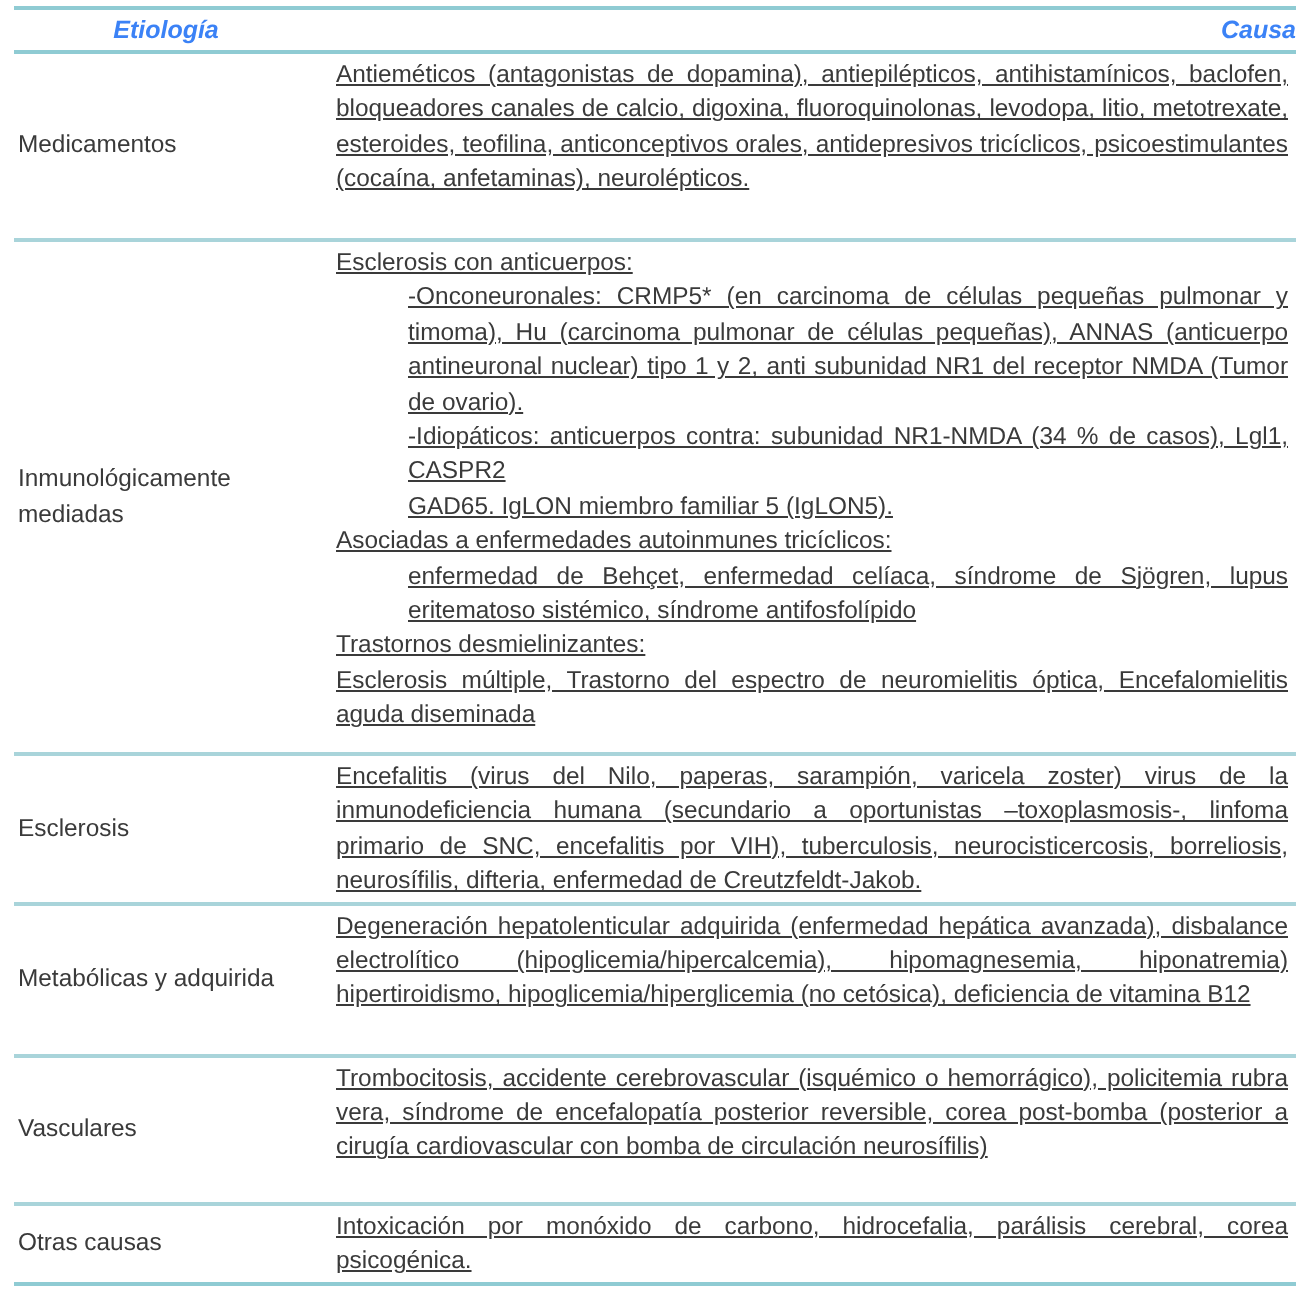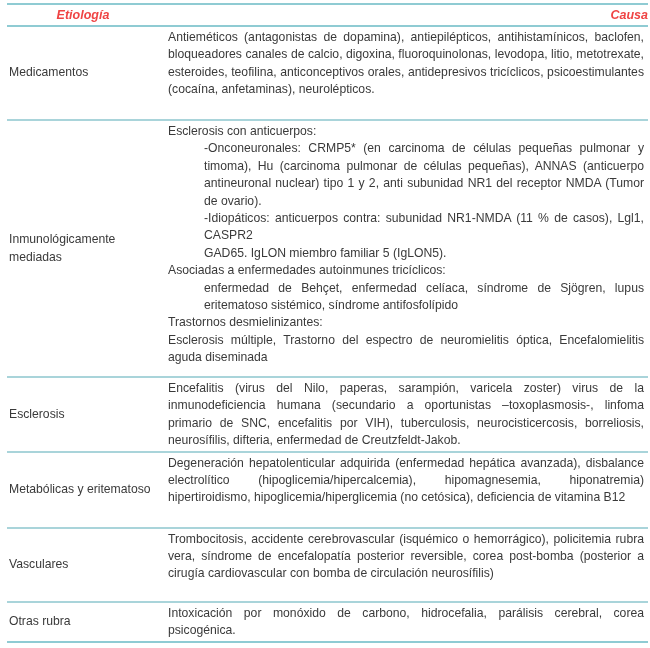--- a/index.html
+++ b/index.html
@@ -20,21 +20,21 @@
       left: 7px;
       top: 3px;
       width: 641px;
       border-collapse: collapse;
       border-top: 2px solid #8fcbd3;
     }
     .tbl th {
       font-style: italic;
       font-weight: bold;
       font-size: 12.5px;
-      color: #ef4444;
+      color: #3b82f6;
       padding: 3px 0 3px 0;
       border-bottom: 2px solid #8fcbd3;
       height: 14px;
       line-height: 14px;
     }
     .tbl th.col-etio { width: 146px; text-align: center; }
     .tbl th.col-causa { text-align: right; }
     .tbl td {
       border-bottom: 2px solid #a9d4da;
       font-size: 12.2px;
@@ -44,20 +44,21 @@
     }
     .tbl td.etio {
       width: 146px;
       padding-left: 2px;
       padding-right: 4px;
     }
     .tbl td.causa {
       padding: 2px 4px 1px 9px;
       text-align: justify;
       vertical-align: top;
+      text-decoration: underline;
     }
     .tbl tr.last td { border-bottom: 2px solid #8fcbd3; }
     .blk { display: block; }
     .ind { display: block; padding-left: 36px; text-align: justify; }
     .ind2 { display: block; padding-left: 36px; text-align: justify; }
   </style>
 </head>
 <body>
 
 <table class="tbl">
@@ -70,38 +71,38 @@
   <tbody>
     <tr style="height:94px;">
       <td class="etio">Medicamentos</td>
       <td class="causa">Antieméticos (antagonistas de dopamina), antiepilépticos, antihistamínicos, baclofen, bloqueadores canales de calcio, digoxina, fluoroquinolonas, levodopa, litio, metotrexate, esteroides, teofilina, anticonceptivos orales, antidepresivos tricíclicos, psicoestimulantes (cocaína, anfetaminas), neurolépticos.</td>
     </tr>
     <tr style="height:257px;">
       <td class="etio">Inmunológicamente mediadas</td>
       <td class="causa">
         <span class="blk">Esclerosis con anticuerpos:</span>
         <span class="ind">-Onconeuronales: CRMP5* (en carcinoma de células pequeñas pulmonar y timoma), Hu (carcinoma pulmonar de células pequeñas), ANNAS (anticuerpo antineuronal nuclear) tipo 1 y 2, anti subunidad NR1 del receptor NMDA (Tumor de ovario).</span>
-        <span class="ind">-Idiopáticos: anticuerpos contra: subunidad NR1-NMDA (11 % de casos), Lgl1, CASPR2</span>
+        <span class="ind">-Idiopáticos: anticuerpos contra: subunidad NR1-NMDA (34 % de casos), Lgl1, CASPR2</span>
         <span class="ind">GAD65. IgLON miembro familiar 5 (IgLON5).</span>
         <span class="blk">Asociadas a enfermedades autoinmunes tricíclicos:</span>
         <span class="ind2">enfermedad de Behçet, enfermedad celíaca, síndrome de Sjögren, lupus eritematoso sistémico, síndrome antifosfolípido</span>
         <span class="blk">Trastornos desmielinizantes:</span>
         <span class="blk" style="text-align:justify;">Esclerosis múltiple, Trastorno del espectro de neuromielitis óptica, Encefalomielitis aguda diseminada</span>
       </td>
     </tr>
     <tr style="height:74px;">
       <td class="etio">Esclerosis</td>
       <td class="causa">Encefalitis (virus del Nilo, paperas, sarampión, varicela zoster) virus de la inmunodeficiencia humana (secundario a oportunistas –toxoplasmosis-, linfoma primario de SNC, encefalitis por VIH), tuberculosis, neurocisticercosis, borreliosis, neurosífilis, difteria, enfermedad de Creutzfeldt-Jakob.</td>
     </tr>
     <tr style="height:76px;">
-      <td class="etio">Metabólicas y eritematoso</td>
+      <td class="etio">Metabólicas y adquirida</td>
       <td class="causa">Degeneración hepatolenticular adquirida (enfermedad hepática avanzada), disbalance electrolítico (hipoglicemia/hipercalcemia), hipomagnesemia, hiponatremia) hipertiroidismo, hipoglicemia/hiperglicemia (no cetósica), deficiencia de vitamina B12</td>
     </tr>
     <tr style="height:74px;">
       <td class="etio">Vasculares</td>
       <td class="causa">Trombocitosis, accidente cerebrovascular (isquémico o hemorrágico), policitemia rubra vera, síndrome de encefalopatía posterior reversible, corea post-bomba (posterior a cirugía cardiovascular con bomba de circulación neurosífilis)</td>
     </tr>
     <tr class="last" style="height:40px;">
-      <td class="etio">Otras rubra</td>
+      <td class="etio">Otras causas</td>
       <td class="causa">Intoxicación por monóxido de carbono, hidrocefalia, parálisis cerebral, corea psicogénica.</td>
     </tr>
   </tbody>
 </table>
 
 </body></html>

